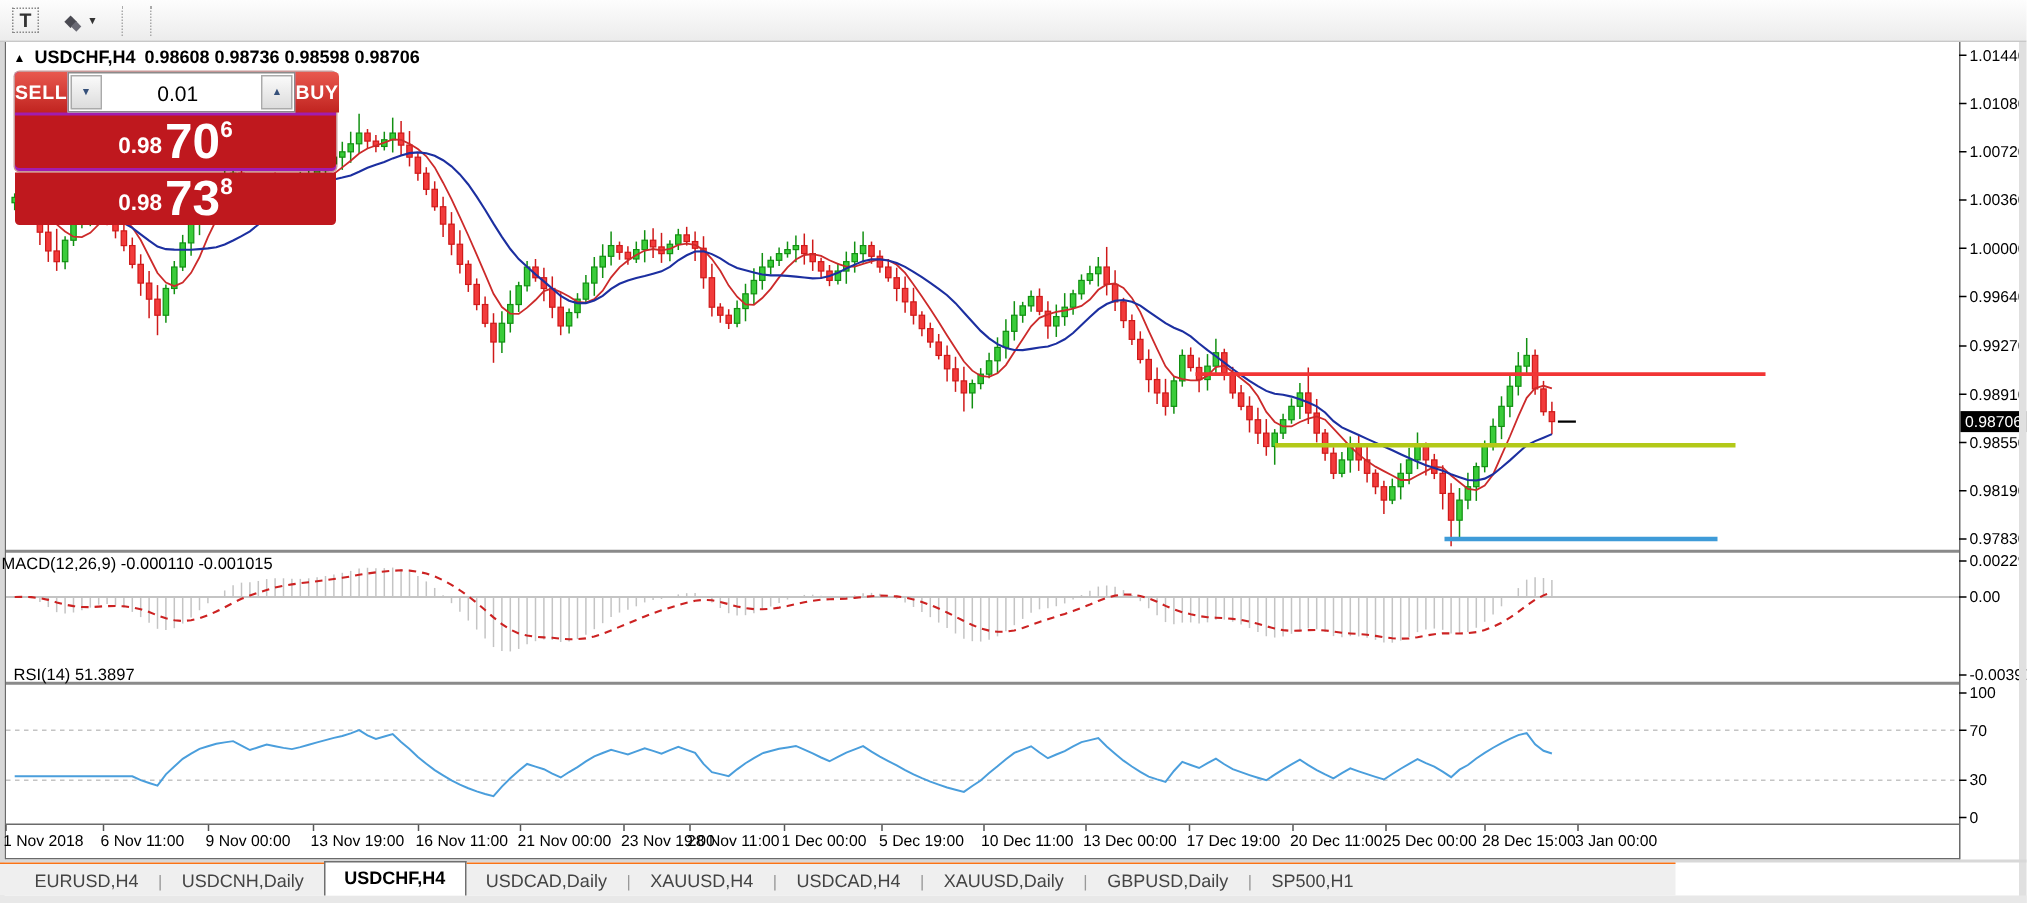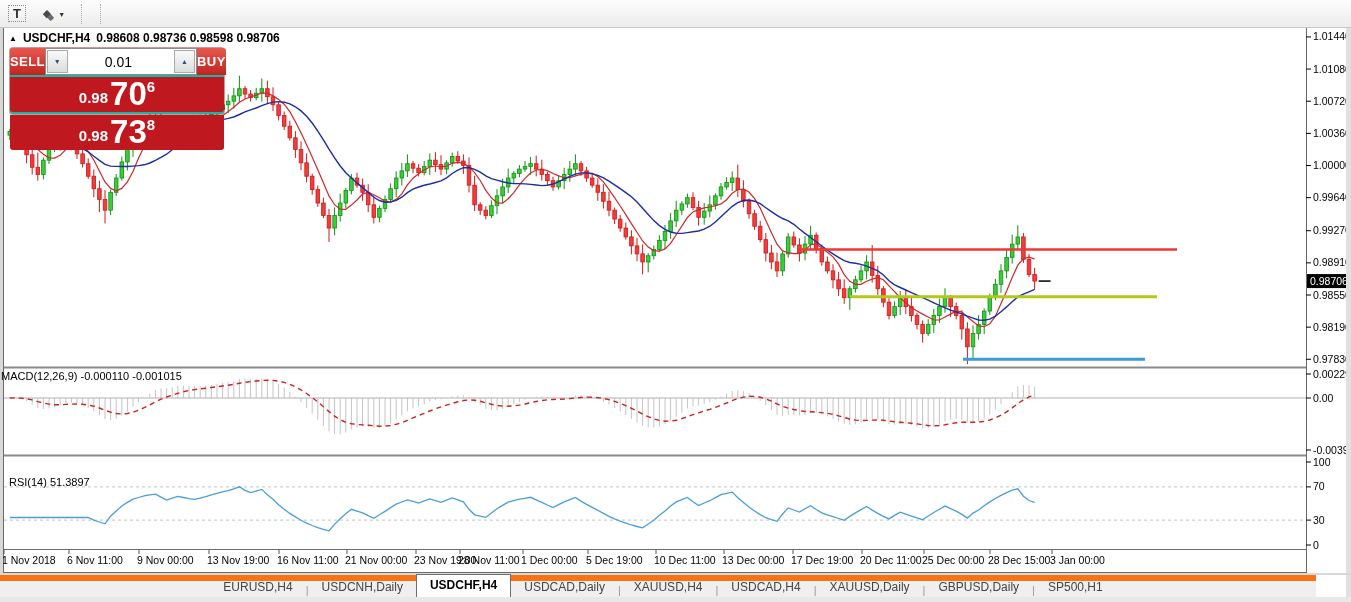--- a/index.html
+++ b/index.html
@@ -26,41 +26,41 @@
   .botstrip{position:absolute;left:0;top:597px;width:1351px;height:5px;background:#e8e8e8;z-index:4;}
   .edgeR{position:absolute;left:1346px;top:28px;width:5px;height:574px;background:#e0e0e0;z-index:4;}
   .chart-title{position:absolute;left:9px;top:31px;z-index:6;font-size:12px;font-weight:600;color:#000;
       display:flex;align-items:center;gap:6px;}
   .chart-title .arrow{font-size:8px;margin-top:1px;}
   .panel-label{position:absolute;z-index:6;font-size:11px;color:#000;}
   #chart-plot-hit{position:absolute;left:4px;top:28px;width:1302px;height:521px;z-index:1;}
   svg#chart-svg{position:absolute;left:0;top:0;z-index:2;pointer-events:none;}
   
   .trade{position:absolute;left:10px;top:48px;width:214px;height:66px;z-index:7;
-     background:#14b8a6;border-radius:3px;box-shadow:0 0 0 1px rgba(120,0,0,.4);}
+     background:#a21caf;border-radius:3px;box-shadow:0 0 0 1px rgba(120,0,0,.4);}
   .trow1{display:flex;height:27px;}
   .tbtn{width:58px;color:#fff;font-size:13px;font-weight:bold;letter-spacing:.4px;
      display:flex;align-items:center;justify-content:center;
      background:linear-gradient(#e8584e,#c12420);}
   .tbtn.sell{border-radius:3px 0 0 0;}
   .tbtn.buy{border-radius:0 3px 0 0;}
   .lot{flex:1;background:#fff;display:flex;align-items:stretch;border:1px solid #8b8b8b;box-sizing:border-box;gap:36px;}
   .spin{width:19px;display:flex;align-items:center;justify-content:center;font-size:7px;color:#35507a;
      background:linear-gradient(#fafafa,#dcdcdc);border:1px solid #aaa;margin:1px;}
   .lotval{flex:1;display:flex;align-items:center;justify-content:flex-end;padding-right:5px;
      font-size:14px;color:#000;}
   .trow2{display:flex;gap:3px;height:37px;margin-top:2px;flex-direction:column;}
   .pbox{flex:1;background:#bf181e;display:flex;align-items:flex-end;justify-content:center;
      color:#fff;padding-bottom:2px;border-radius:0 0 3px 3px;}
   .psmall{font-size:15px;font-weight:bold;margin:0 2px 4px 0;}
   .pbig{font-size:33px;font-weight:bold;line-height:33px;}
   .psup{font-size:15px;font-weight:bold;align-self:flex-start;margin-top:1px;}
   
-  .tabs{position:absolute;left:0;top:575px;width:1316px;height:22px;background:#efefef;z-index:10;
-     border-top:6px solid #f97316;display:flex;align-items:flex-end;padding-left:10px;box-sizing:border-box;justify-content:center;}
+  .tabs{position:absolute;left:0;top:575px;width:1117px;height:22px;background:#efefef;z-index:10;
+     border-top:1px solid #f97316;display:flex;align-items:flex-end;padding-left:10px;box-sizing:border-box;}
   .tab{height:19px;line-height:19px;padding:0 13px;font-size:12px;color:#444;white-space:nowrap;}
   .tab.active{background:#fff;border:1px solid #6f6f6f;border-bottom:none;height:22px;line-height:21px;
      font-weight:bold;color:#000;}
   .tabsep{color:#999;font-size:11px;align-self:center;margin-top:2px;}
 </style>
 </head>
 <body>
 
 <div class="toolbar">
   <div class="tool-btn ttool">
@@ -82,21 +82,21 @@
 
 <div id="chart-plot-hit"></div>
 
 <div class="chart-title">
   <span class="arrow">▲</span>
   <span>USDCHF,H4</span>
   <span>0.98608 0.98736 0.98598 0.98706</span>
 </div>
 
 <div class="panel-label" style="left:1px;top:370px;">MACD(12,26,9) -0.000110 -0.001015</div>
-<div class="panel-label" style="left:9px;top:476px;">RSI(14) 51.3897</div>
+<div class="panel-label" style="left:9px;top:444px;">RSI(14) 51.3897</div>
 
 <svg id="chart-svg" width="1351" height="602">
     <line x1="3.5" y1="28" x2="3.5" y2="573" stroke="#6a6a6a" stroke-width="1"></line>
     <line x1="1306.5" y1="28" x2="1306.5" y2="573" stroke="#6a6a6a" stroke-width="1"></line>
     <line x1="4" y1="367.5" x2="1306" y2="367.5" stroke="#8a8a8a" stroke-width="2"></line>
     <line x1="4" y1="455.5" x2="1306" y2="455.5" stroke="#8a8a8a" stroke-width="2"></line>
     <line x1="4" y1="549.5" x2="1306" y2="549.5" stroke="#6a6a6a" stroke-width="1"></line>
     <line x1="3.5" y1="572.5" x2="1306.5" y2="572.5" stroke="#6a6a6a" stroke-width="1"></line>
     <g>
       <g>

